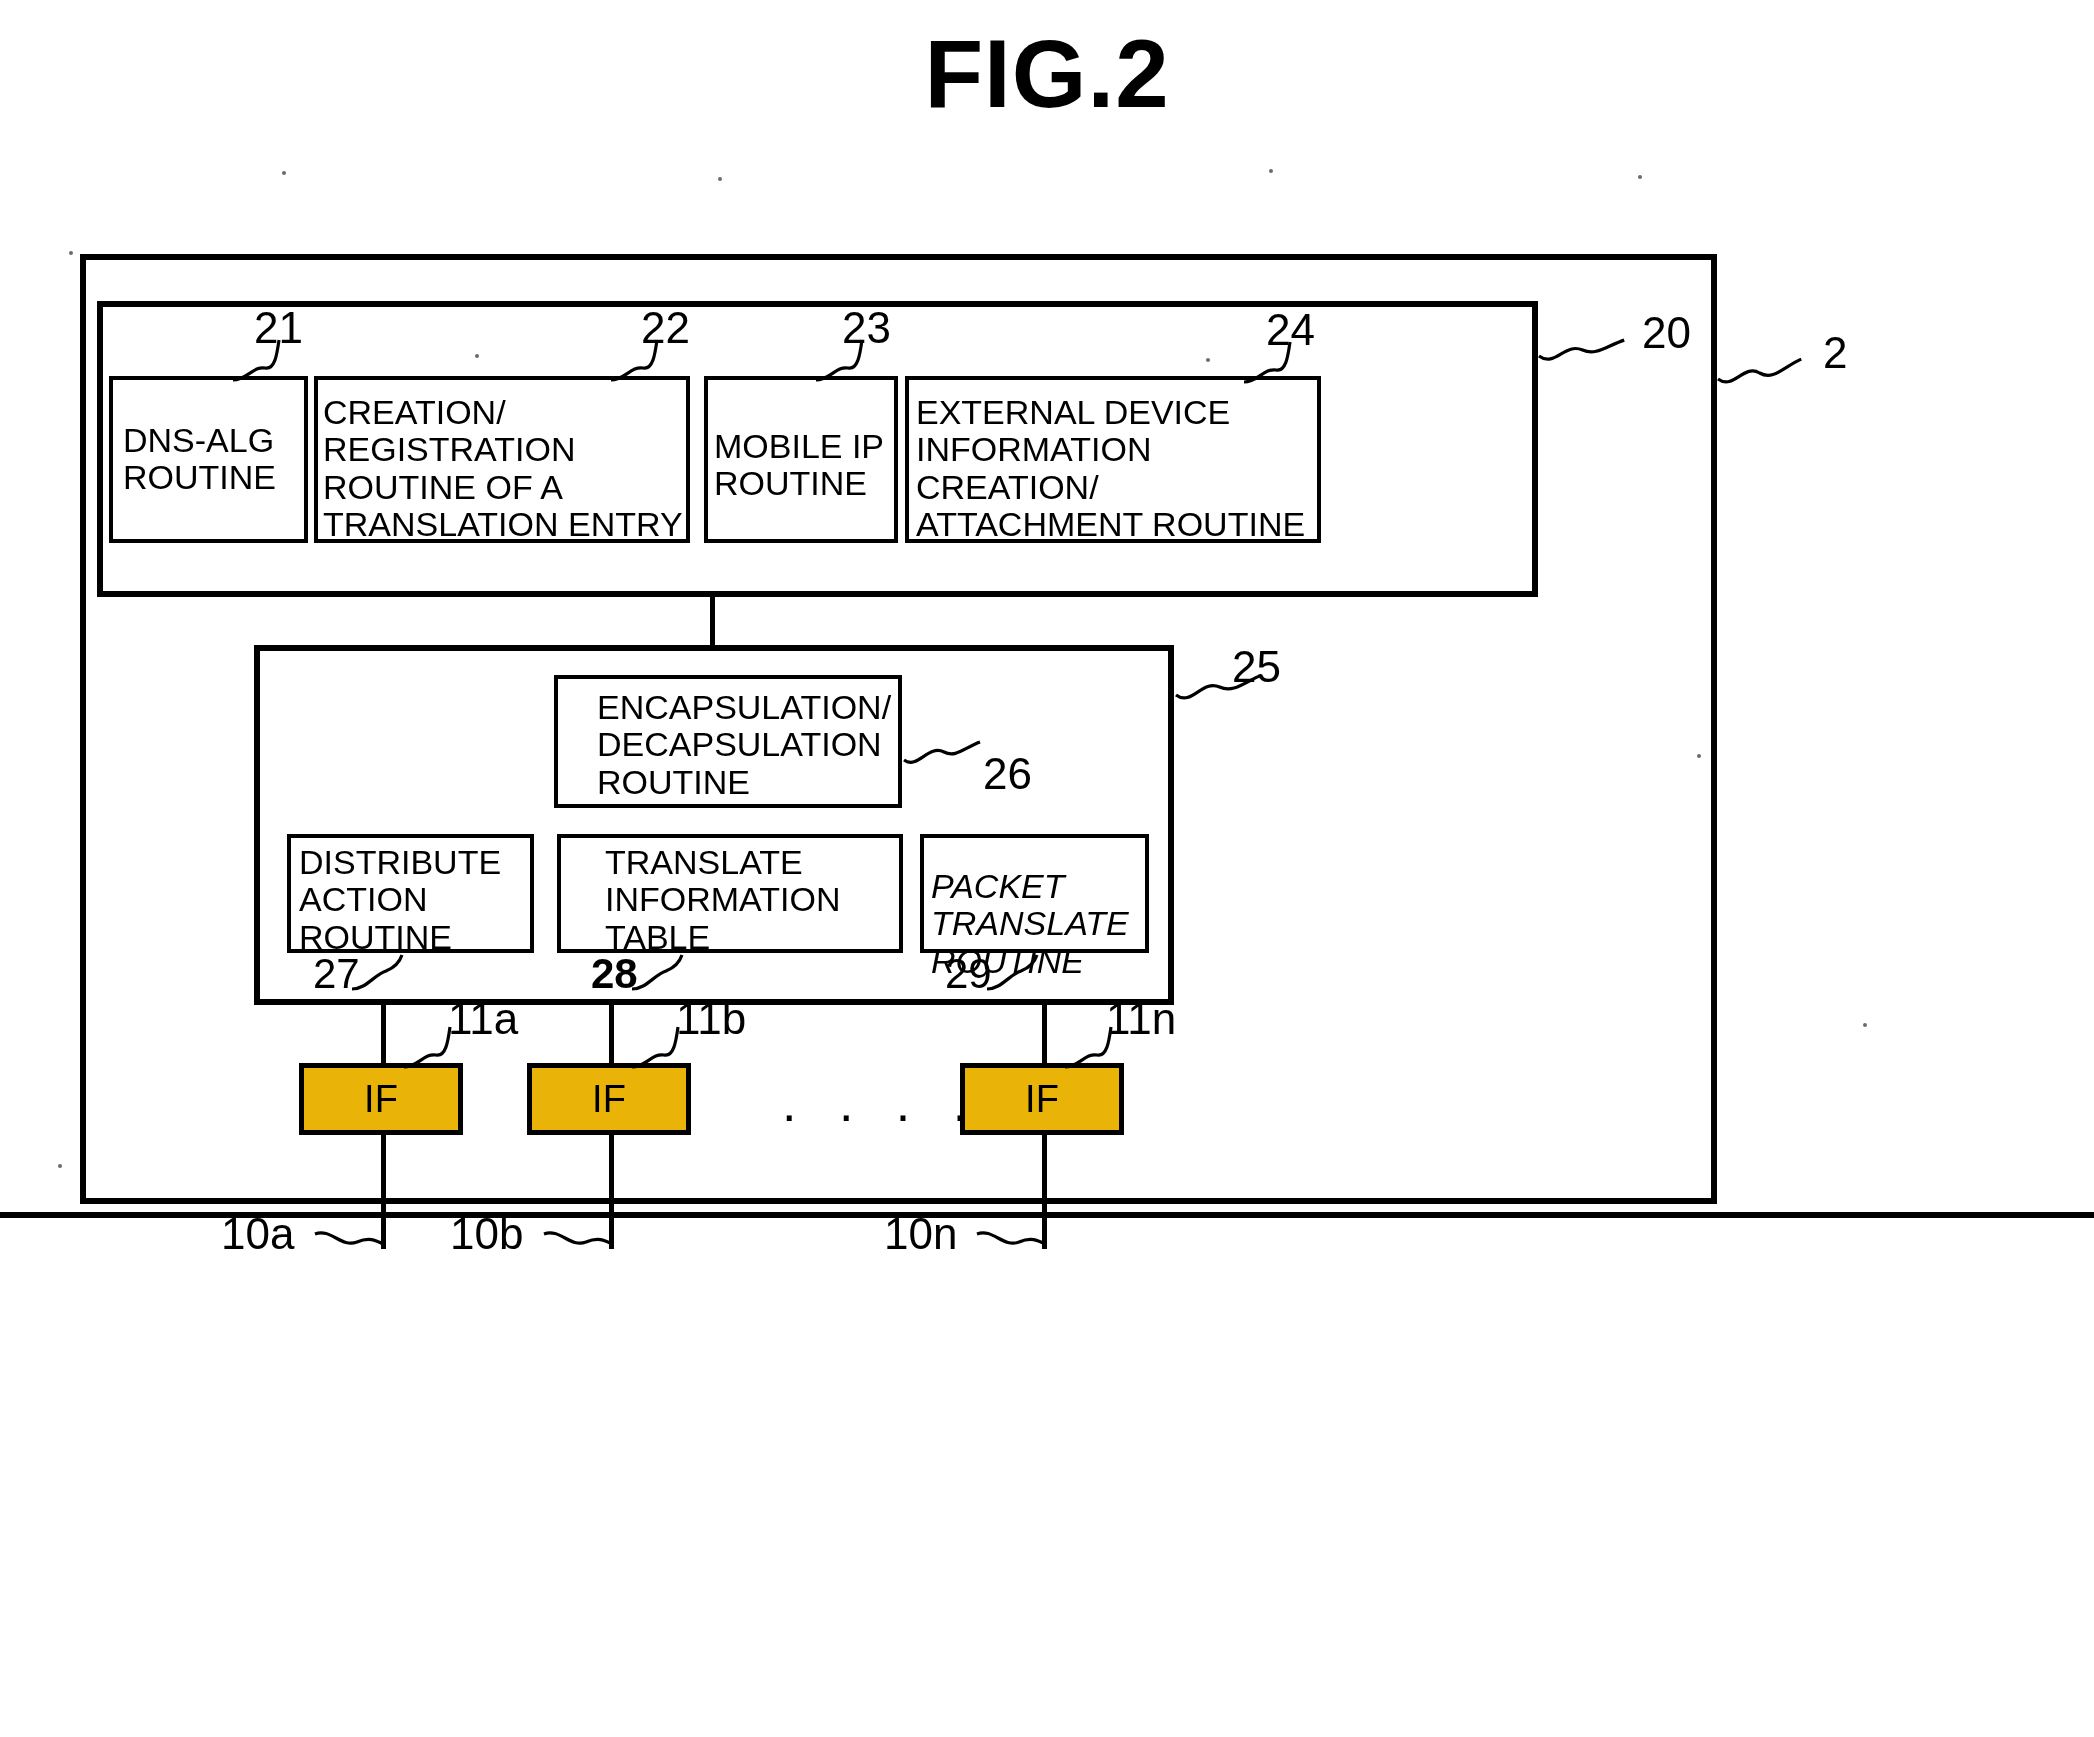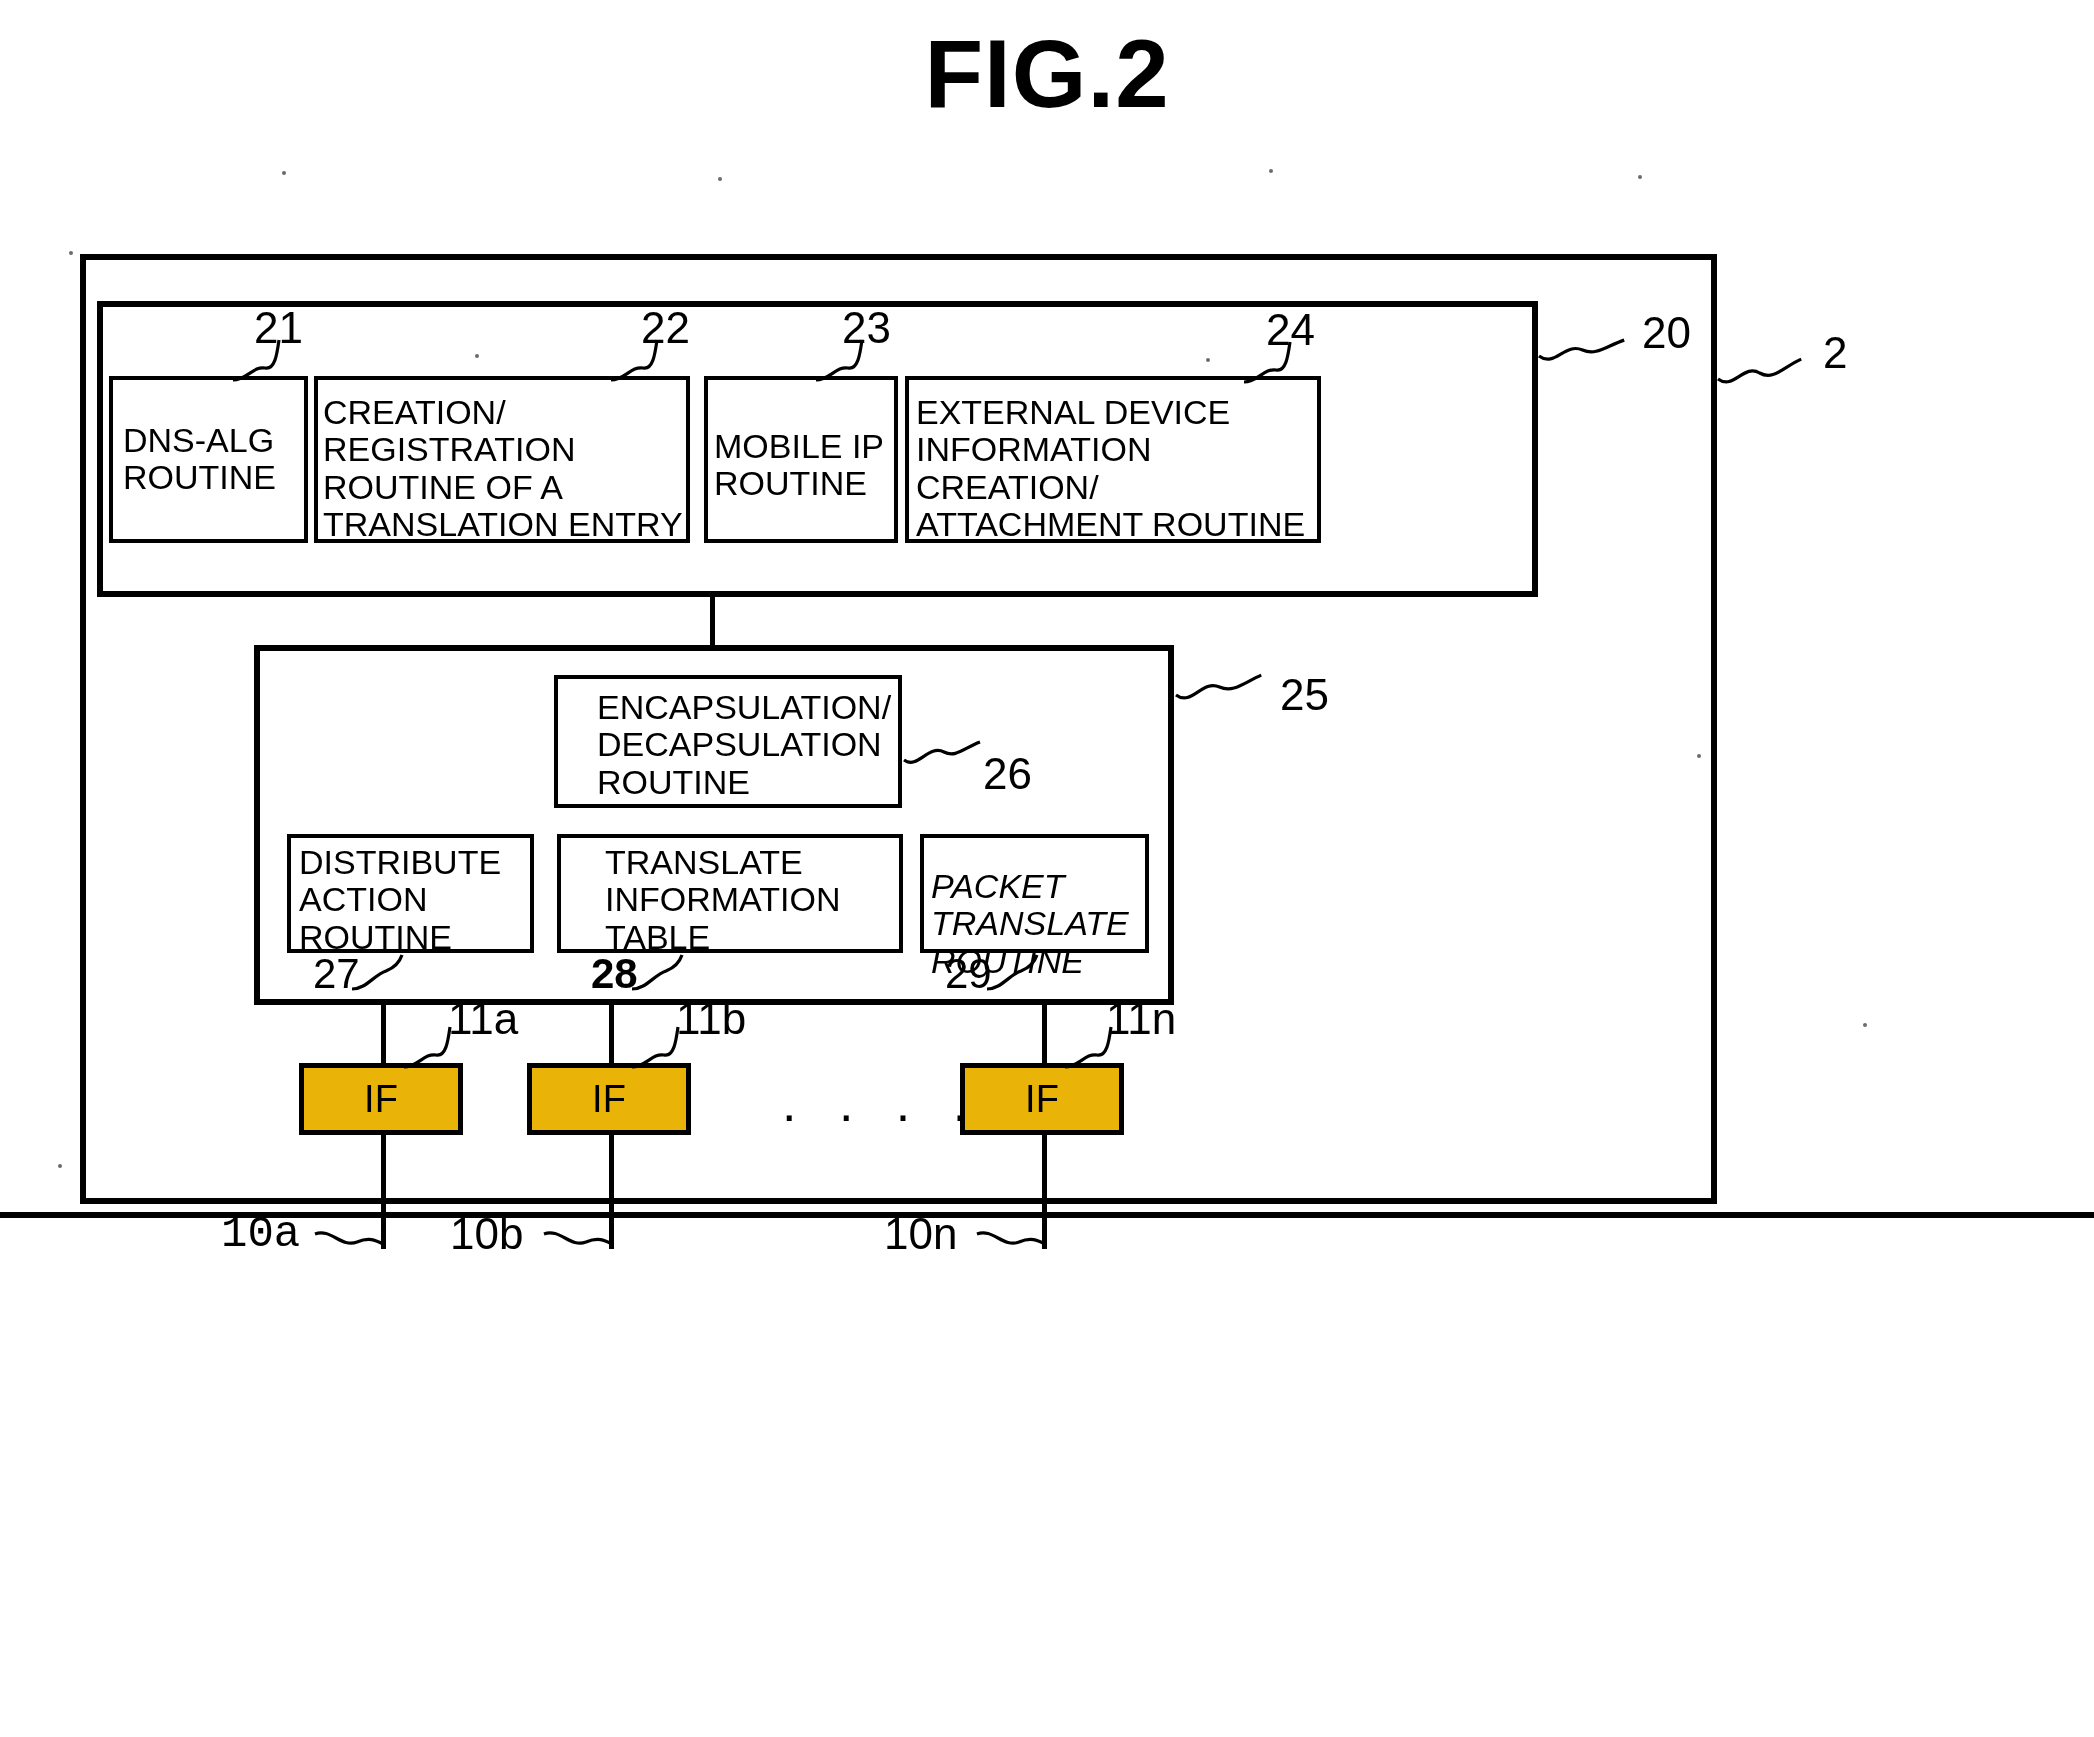--- a/index.html
+++ b/index.html
@@ -96,21 +96,21 @@
 </svg>
 <div class="ref" style="left:1266px;top:308px;">24</div>
 
 <div class="vline" style="left:710px;top:593px;height:56px;"></div>
 
 <div class="rect thick" style="left:254px;top:645px;width:920px;height:360px;"></div>
 
 <svg class="squig" style="left:1174px;top:669px;width:109px;height:42px;" viewBox="0 0 110 42">
   <path d="M2,26 C18,38 28,10 46,18 C60,24 70,14 88,6"></path>
 </svg>
-<div class="ref" style="left:1280px;top:645px;margin-top:28px;">25</div>
+<div class="ref" style="left:1232px;top:645px;">25</div>
 
 <div class="rect" style="left:554px;top:675px;width:348px;height:133px;"></div>
 <div class="boxtext" style="left:565px;top:689px;width:342px;margin-left:32px;">ENCAPSULATION/
 DECAPSULATION
 ROUTINE</div>
 <svg class="squig" style="left:902px;top:734px;width:90px;height:40px;" viewBox="0 0 90 40">
   <path d="M2,26 C16,36 26,10 42,18 C54,24 62,14 78,8"></path>
 </svg>
 <div class="ref" style="left:983px;top:720px;margin-top:32px;">26</div>
 
@@ -174,21 +174,21 @@
 <div class="vline" style="left:381px;top:1132px;height:117px;"></div>
 <div class="vline" style="left:609px;top:1132px;height:117px;"></div>
 <div class="vline" style="left:1042px;top:1132px;height:117px;"></div>
 
 <div class="busline" style="left:0px;top:1212px;width:826px;"></div>
 <div class="busline" style="left:826px;top:1212px;width:1269px;"></div>
 
 <svg class="squig" style="left:313px;top:1226px;width:76px;height:30px;" viewBox="0 0 76 30">
   <path d="M2,8 C18,2 28,22 44,16 C56,11 62,14 70,18"></path>
 </svg>
-<div class="ref" style="left:221px;top:1212px;font-family:Liberation Mono, monospace;">10a</div>
+<div class="ref" style="left:221px;top:1212px;">10a</div>
 
 <svg class="squig" style="left:542px;top:1226px;width:76px;height:30px;" viewBox="0 0 76 30">
   <path d="M2,8 C18,2 28,22 44,16 C56,11 62,14 70,18"></path>
 </svg>
 <div class="ref" style="left:450px;top:1212px;">10b</div>
 
 <svg class="squig" style="left:975px;top:1226px;width:76px;height:30px;" viewBox="0 0 76 30">
   <path d="M2,8 C18,2 28,22 44,16 C56,11 62,14 70,18"></path>
 </svg>
 <div class="ref" style="left:884px;top:1212px;">10n</div>

